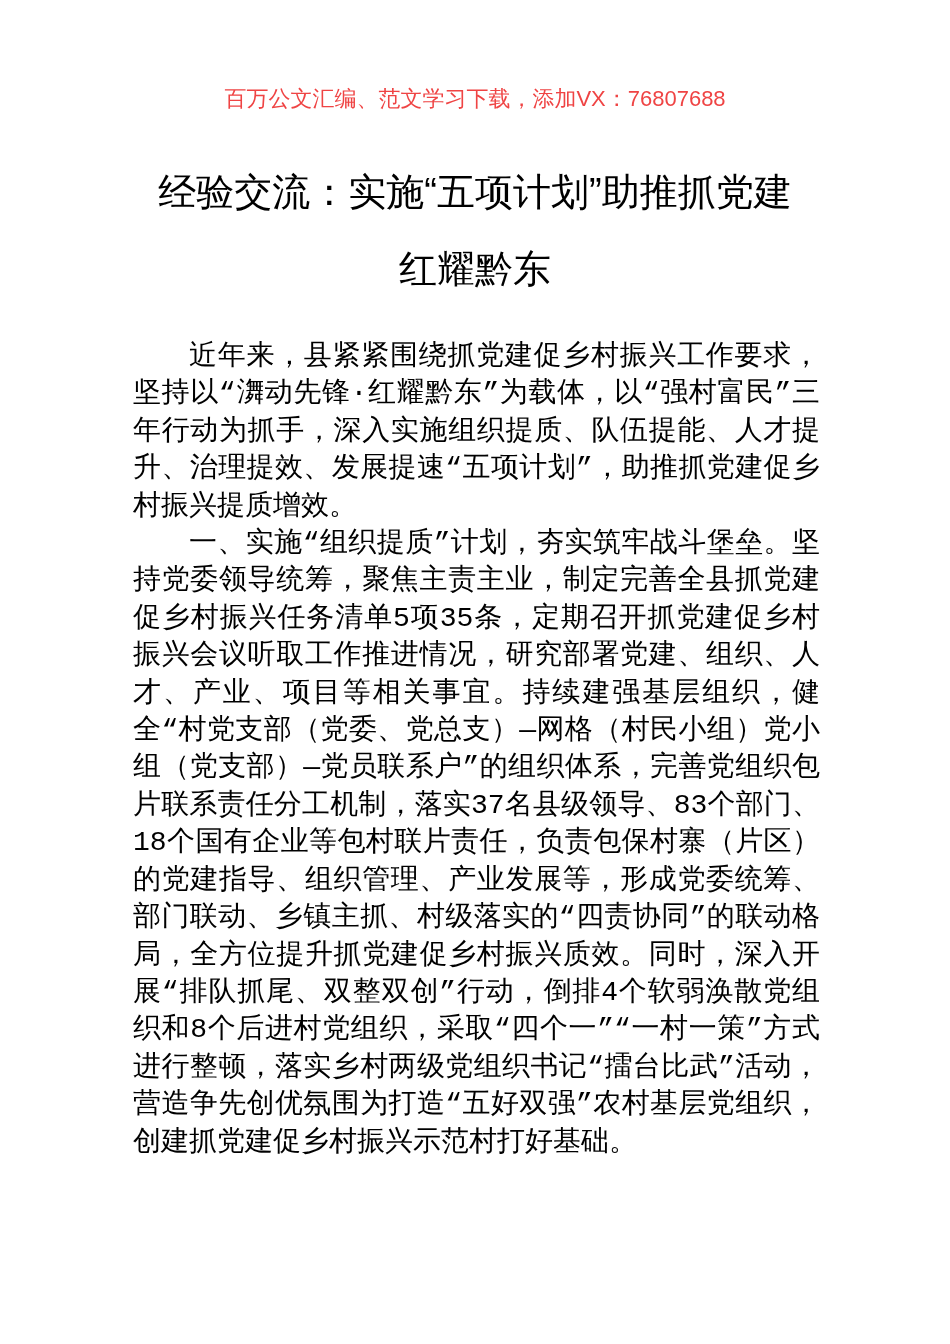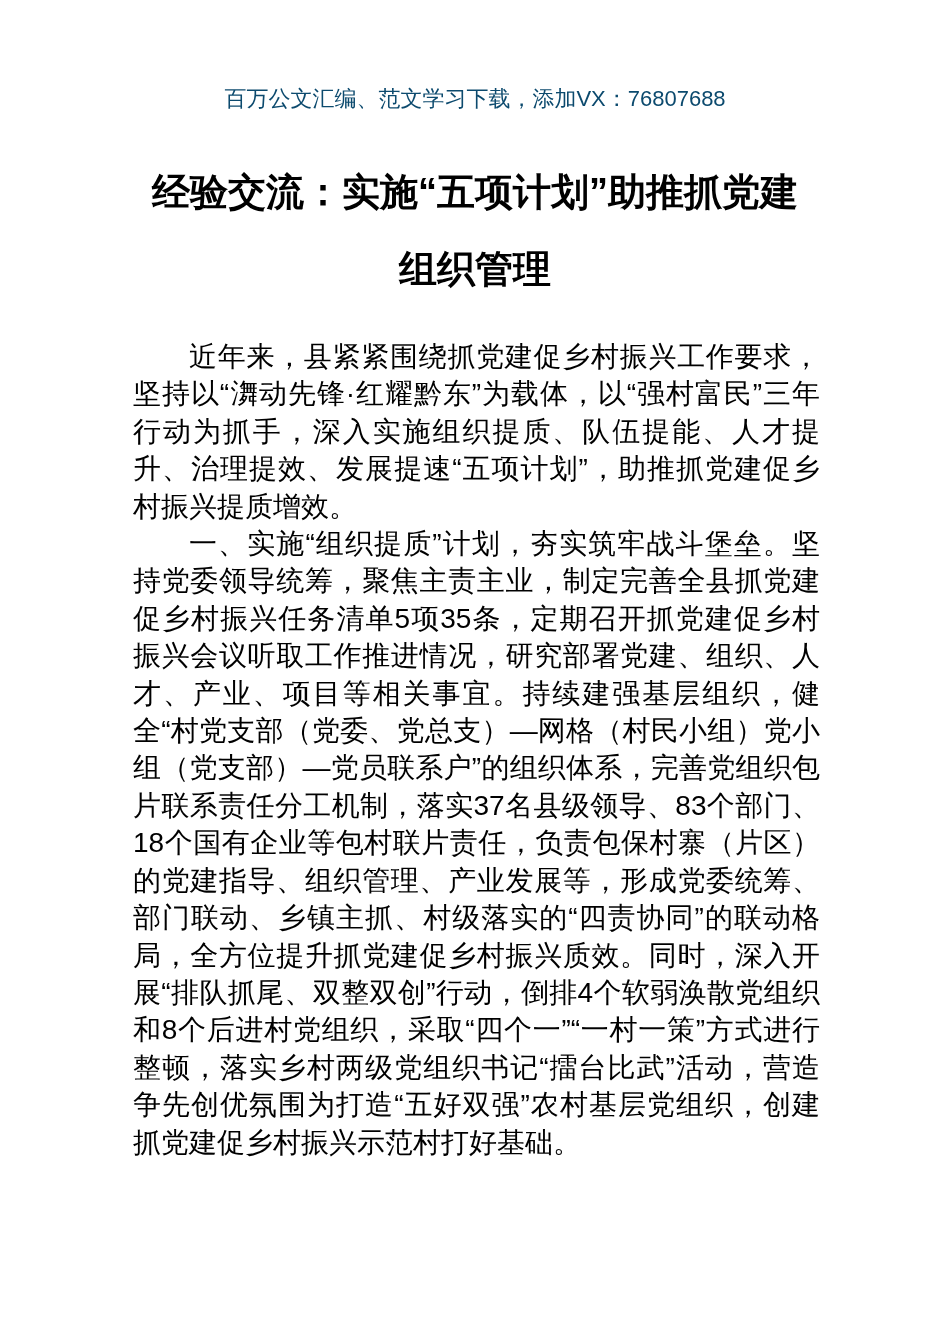--- a/index.html
+++ b/index.html
@@ -8,60 +8,60 @@
     width: 950px;
     height: 1344px;
     margin: 0 auto;
     background: #ffffff;
     box-sizing: border-box;
     overflow: hidden;
   }
   .notice {
     padding-top: 86px;
     text-align: center;
-    color: #0c4a6e;
+    color: #ef4444;
     font-size: 22px;
     line-height: 26px;
     font-family: "Liberation Sans", sans-serif;
   }
   .doc-title {
     margin: 42px 60px 0 60px;
     font-size: 38px;
     line-height: 77px;
-    font-weight: 700;
+    font-weight: 400;
     text-align: center;
     color: #000000;
     font-family: "Liberation Sans", sans-serif;
   }
   .doc-title .title-line { display: block; }
   .doc-body {
     margin: 30px 130px 0 133px;
     font-size: 28px;
     line-height: 37.4px;
     text-align: justify;
     color: #000000;
     
-    font-family: Liberation Sans, sans-serif;
+    font-family: Liberation Mono, monospace;
   }
   .doc-body p {
     margin: 0;
     padding: 0;
     text-indent: 2em;
   }
 </style>
 </head>
 <body>
 
 <div class="page">
 
   <div class="notice">百万公文汇编、范文学习下载，添加VX：76807688</div>
 
   <h1 class="doc-title">
     <span class="title-line">经验交流：实施“五项计划”助推抓党建</span>
-    <span class="title-line">组织管理</span>
+    <span class="title-line">红耀黔东</span>
   </h1>
 
   <div class="doc-body">
     <p>近年来，县紧紧围绕抓党建促乡村振兴工作要求，坚持以“㵲动先锋·红耀黔东”为载体，以“强村富民”三年行动为抓手，深入实施组织提质、队伍提能、人才提升、治理提效、发展提速“五项计划”，助推抓党建促乡村振兴提质增效。</p>
     <p>一、实施“组织提质”计划，夯实筑牢战斗堡垒。坚持党委领导统筹，聚焦主责主业，制定完善全县抓党建促乡村振兴任务清单5项35条，定期召开抓党建促乡村振兴会议听取工作推进情况，研究部署党建、组织、人才、产业、项目等相关事宜。持续建强基层组织，健全“村党支部（党委、党总支）—网格（村民小组）党小组（党支部）—党员联系户”的组织体系，完善党组织包片联系责任分工机制，落实37名县级领导、83个部门、18个国有企业等包村联片责任，负责包保村寨（片区）的党建指导、组织管理、产业发展等，形成党委统筹、部门联动、乡镇主抓、村级落实的“四责协同”的联动格局，全方位提升抓党建促乡村振兴质效。同时，深入开展“排队抓尾、双整双创”行动，倒排4个软弱涣散党组织和8个后进村党组织，采取“四个一”“一村一策”方式进行整顿，落实乡村两级党组织书记“擂台比武”活动，营造争先创优氛围为打造“五好双强”农村基层党组织，创建抓党建促乡村振兴示范村打好基础。</p>
   </div>
 
 </div>
 
 </body></html>

